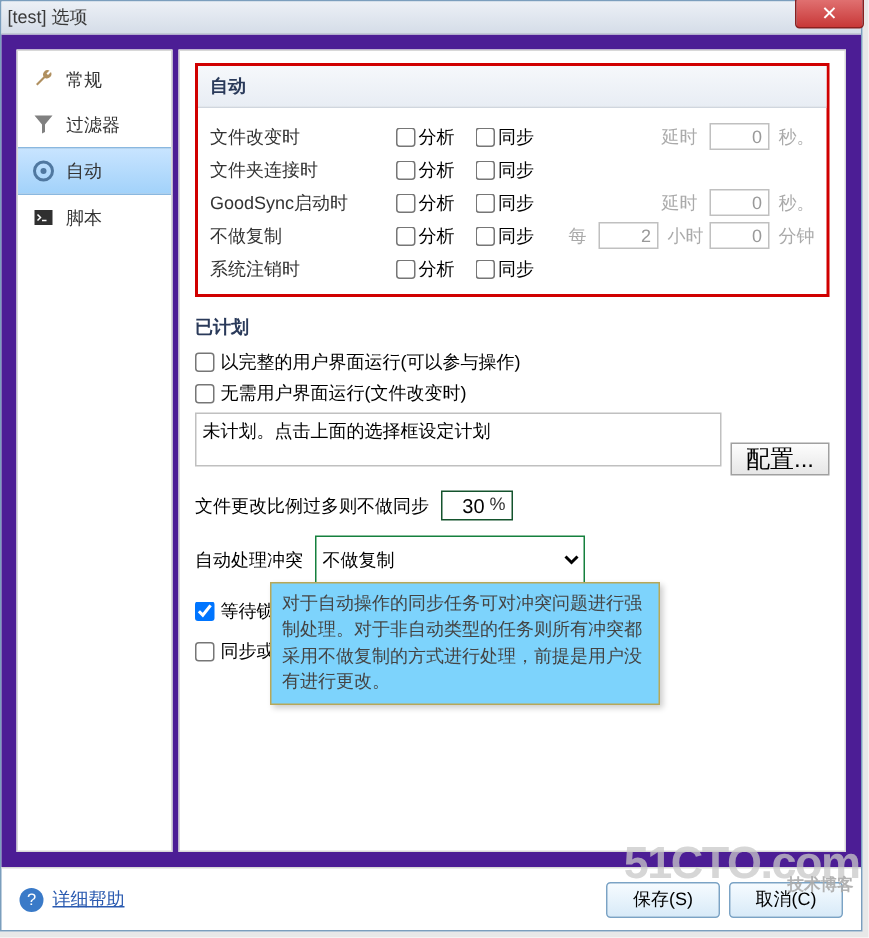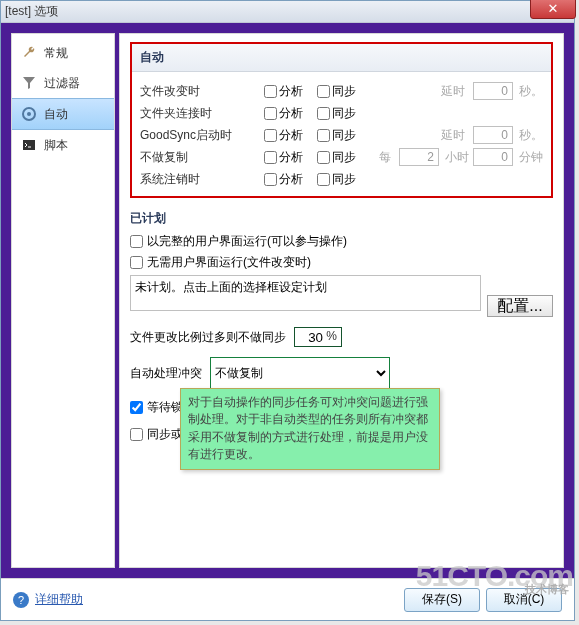--- a/index.html
+++ b/index.html
@@ -143,21 +143,21 @@
   border: 1px solid #15803d;
   font-size: 12px;
   background: #fff;
 }
 .checkbox-row { display: flex; align-items: center; gap: 4px; }
 .tooltip {
   position: absolute;
   left: 180px;
   top: 388px;
   width: 260px;
-  background: #86efac;
+  background: #7dd3fc;
   border: 1px solid #b8a858;
   padding: 5px 7px;
   font-size: 12px;
   line-height: 1.45;
   color: #444;
   box-shadow: 2px 2px 4px rgba(0,0,0,0.2);
   z-index: 50;
 }
 .footer {
   height: 42px;

